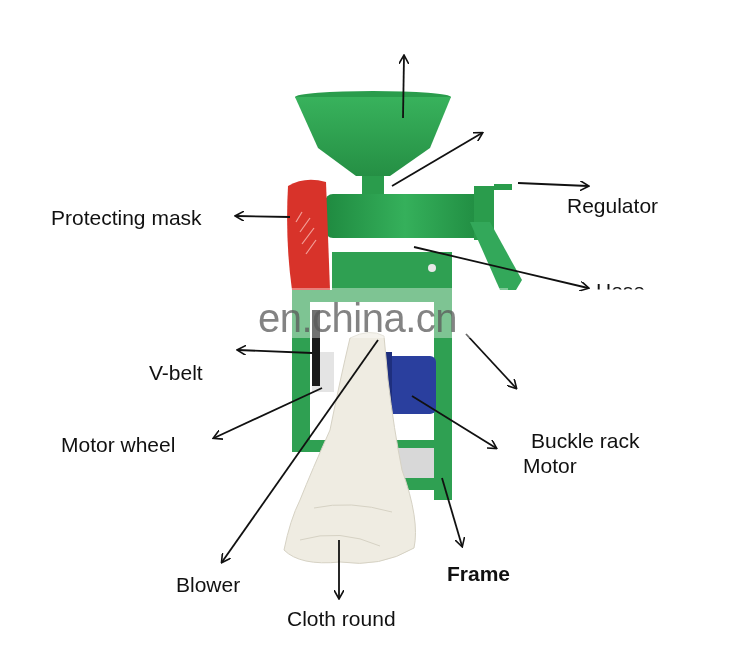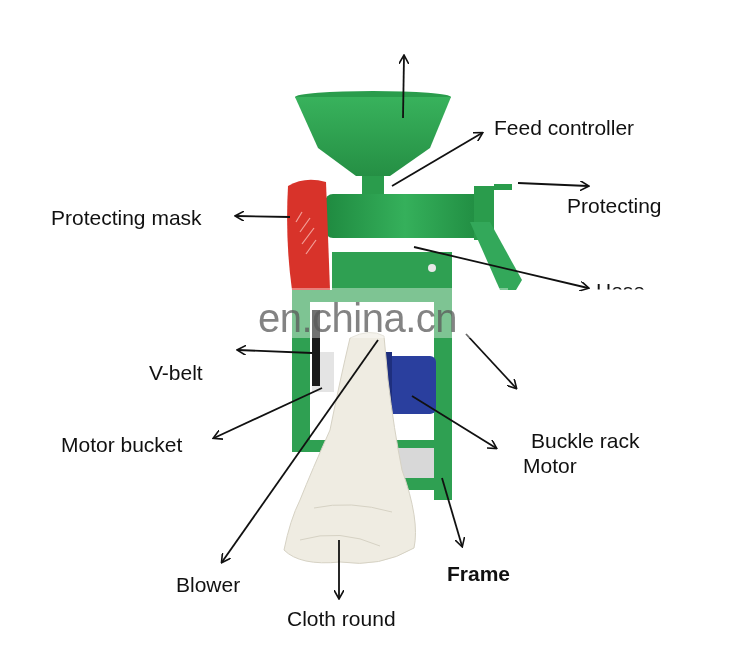--- a/index.html
+++ b/index.html
@@ -91,24 +91,23 @@
       <line x1="412" y1="396" x2="496" y2="448" marker-end="url(#ah)"></line>
       <line x1="442" y1="478" x2="462" y2="546" marker-end="url(#ah)"></line>
       <line x1="378" y1="340" x2="222" y2="562" marker-end="url(#ah)"></line>
       <line x1="339" y1="540" x2="339" y2="598" marker-end="url(#ah)"></line>
     </g>
   </svg>
 
   <div class="wm-band"></div>
   <div class="watermark">en.china.cn</div>
 
-  <div class="label" style="left:494px; top:117px;">Feed controller</div>
-  <div class="label" style="left:567px; top:195px;">Protecting</div>
+  <div class="label" style="left:567px; top:195px;">Regulator</div>
   <div class="label" style="left:51px; top:207px;">Protecting mask</div>
   <div class="label" style="left:596px; top:280px; clip-path: inset(0 0 55% 0);">Hose</div>
   <div class="label" style="left:149px; top:342px;margin-top:20px;">V-belt</div>
   <div class="label" style="left:531px; top:382px;margin-top:48px;">Buckle rack</div>
-  <div class="label" style="left:61px; top:434px;">Motor bucket</div>
+  <div class="label" style="left:61px; top:434px;">Motor wheel</div>
   <div class="label" style="left:523px; top:455px;text-align:center;">Motor</div>
   <div class="label" style="left:447px; top:563px;font-weight:bold;">Frame</div>
   <div class="label" style="left:176px; top:574px;">Blower</div>
   <div class="label" style="left:287px; top:608px;">Cloth round</div>
 </div>
 
 </body></html>

